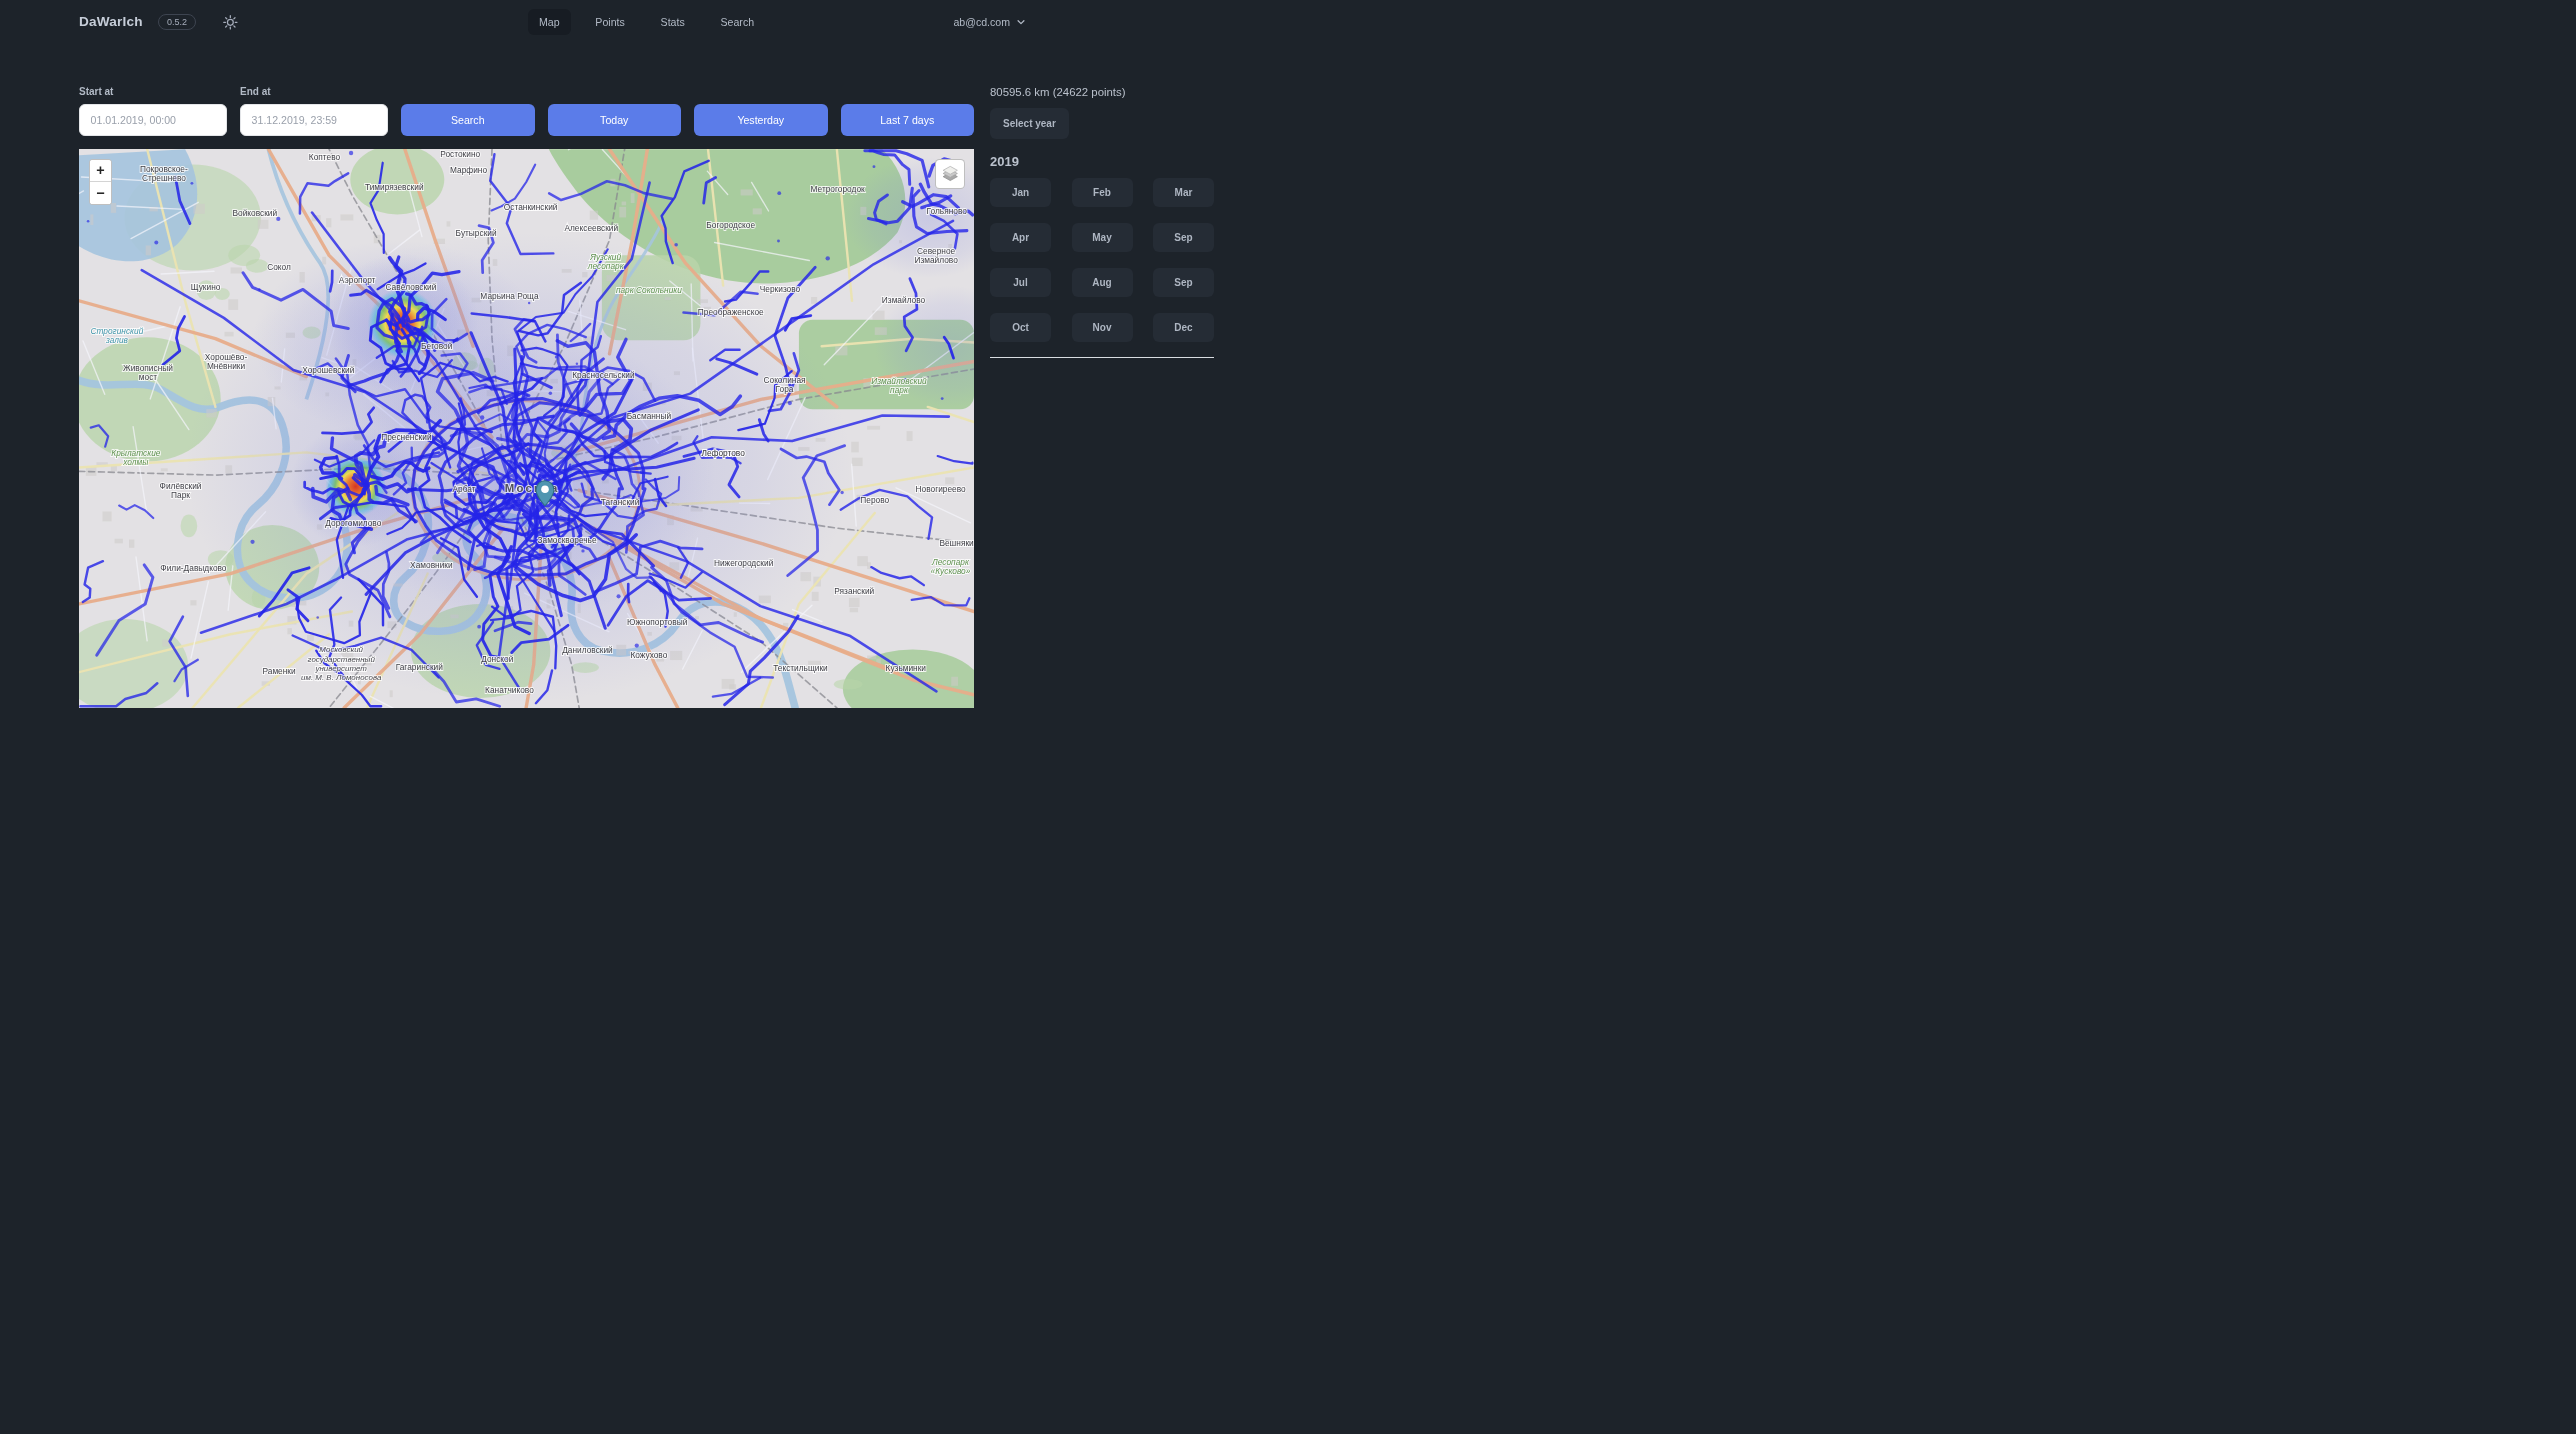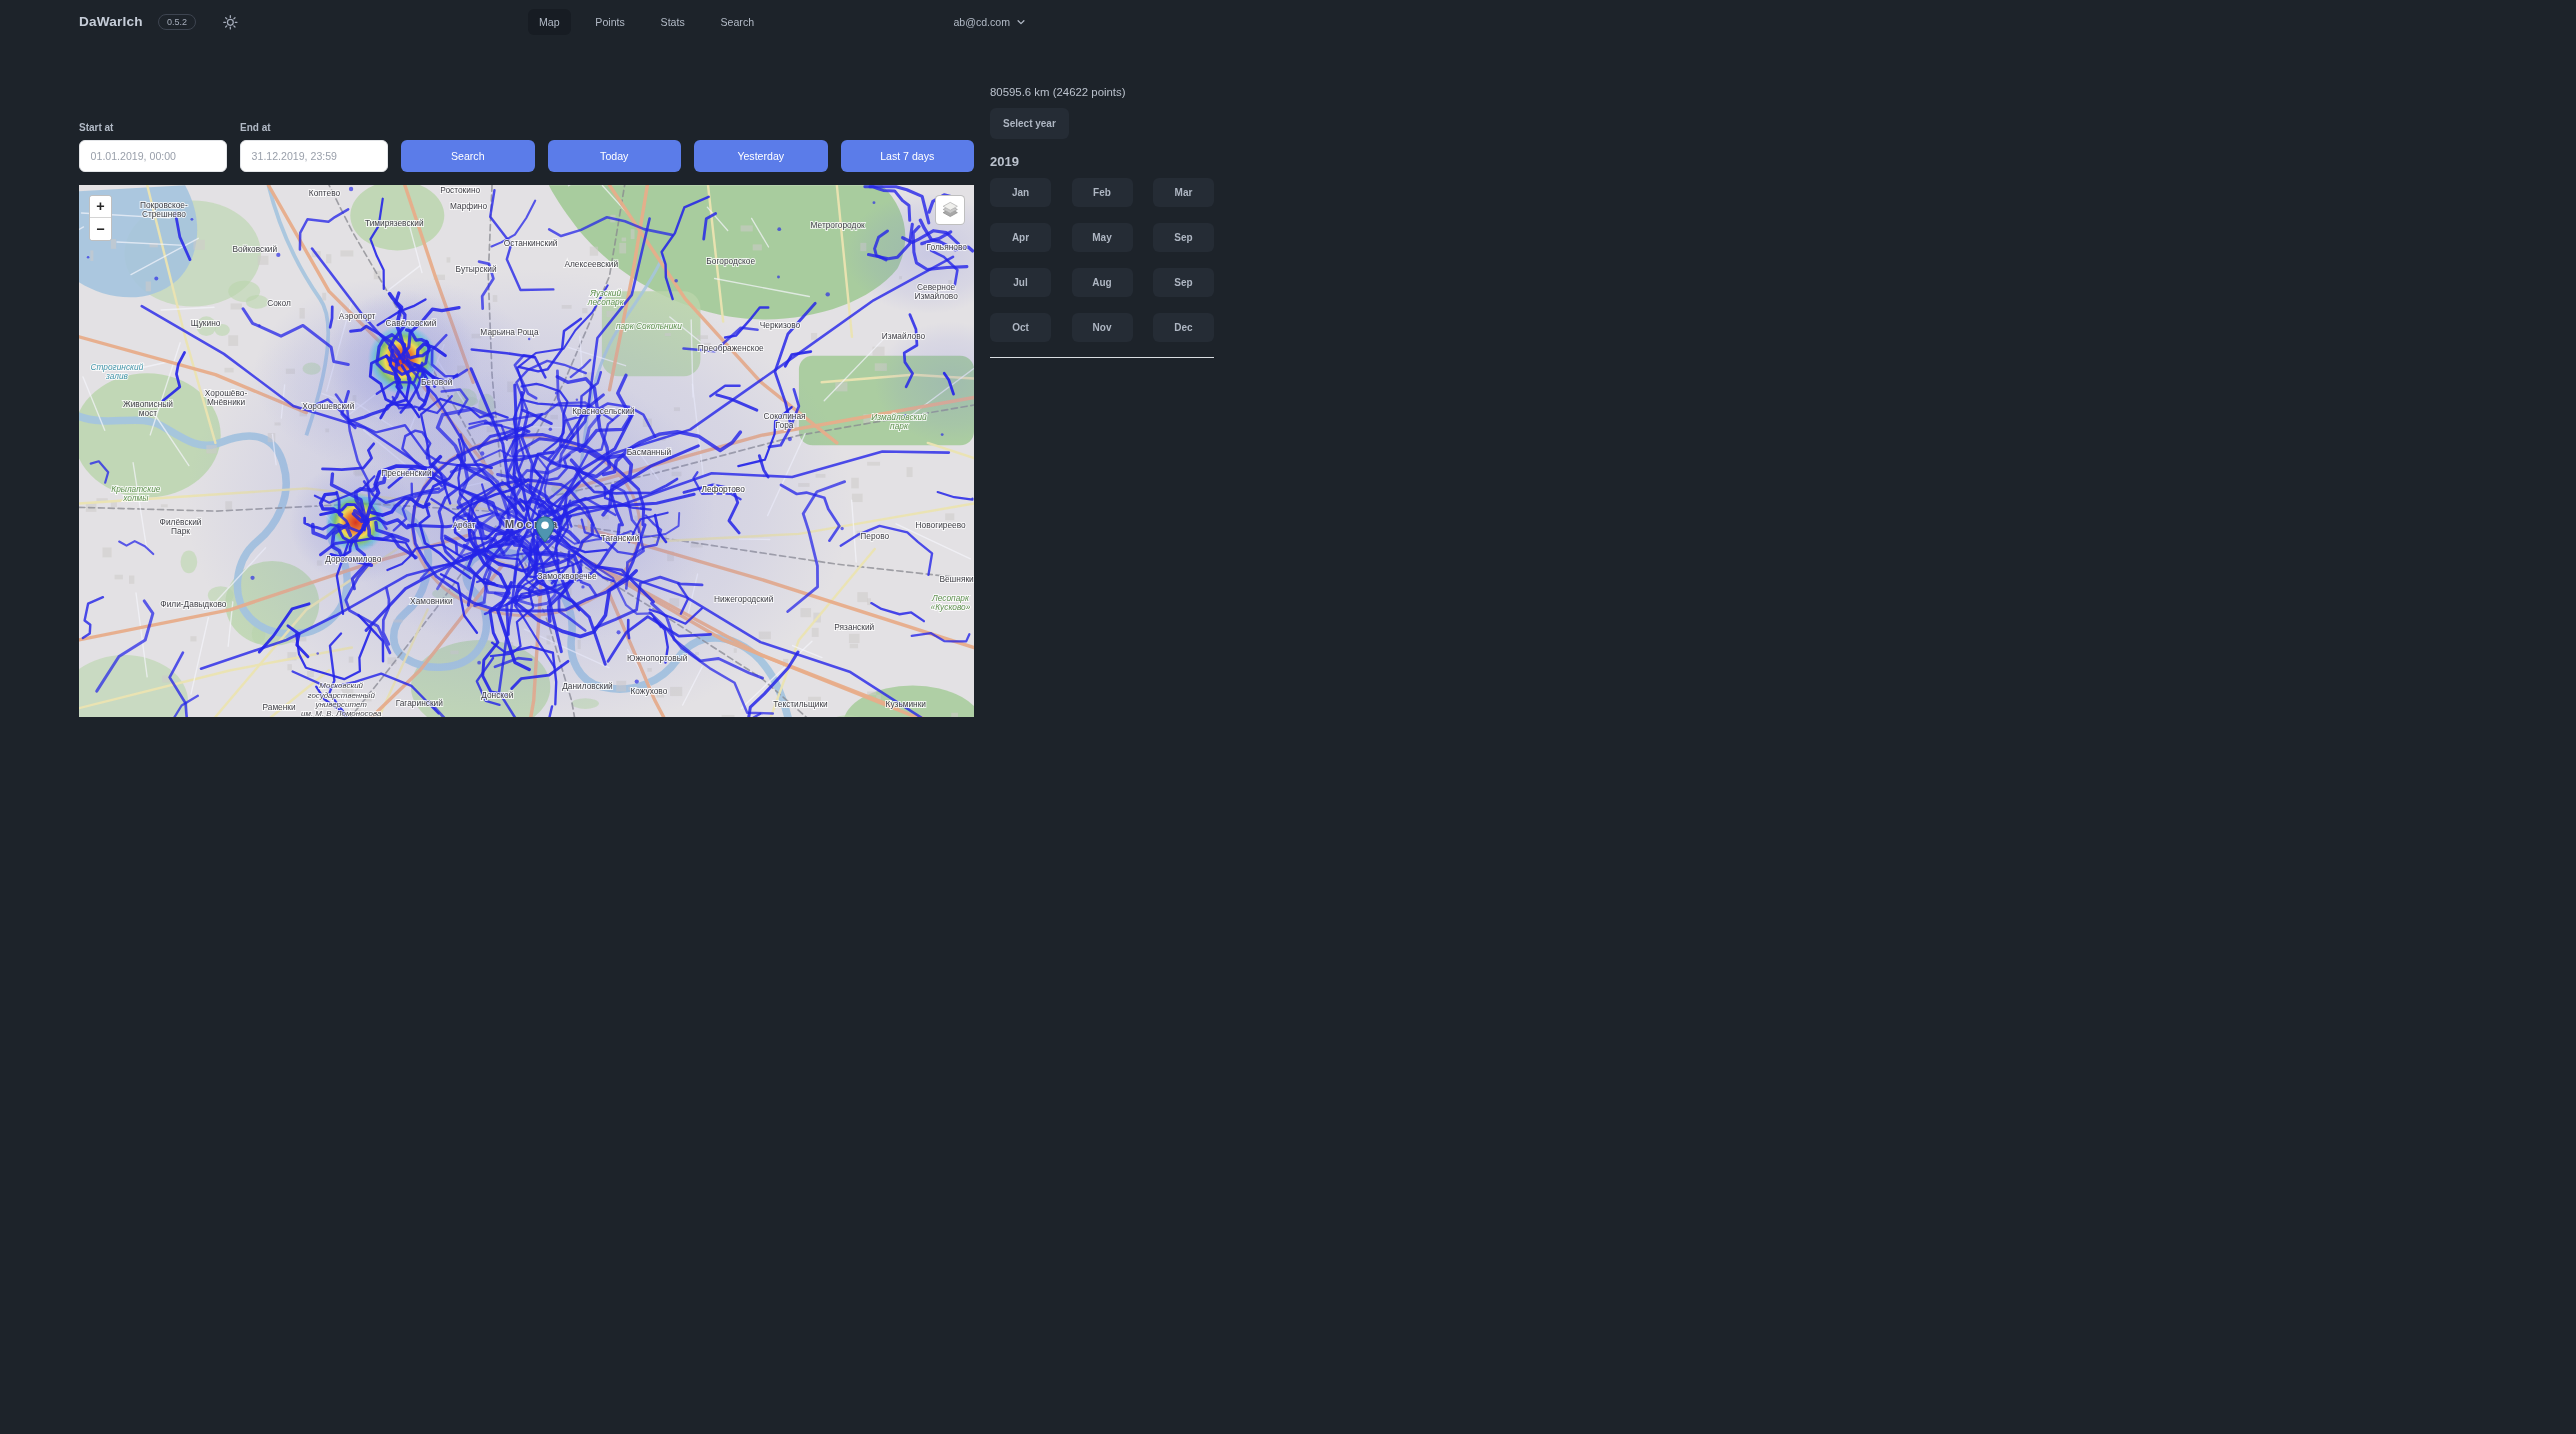--- a/index.html
+++ b/index.html
@@ -24,21 +24,21 @@
   .main-col { width:895px; }
   .side-col { width:224px; }
   
   .filter-row { display:flex; align-items:flex-end; gap:13px; }
   .field { width:148px; }
   .field label { display:block; font-size:10px; font-weight:700; color:#b2bac6; margin-bottom:6.8px; }
   .field input {
     width:148px; height:32px; background:#fff; border:0.8px solid #e3e5e8; border-radius:6px;
     padding:0 10.6px; font-size:10.6px; color:#9aa0ab; font-family:"Liberation Sans",sans-serif; outline:none;
   }
-  .field + .field { margin-left:0;margin-top:36px; }
+  .field + .field { margin-left:0; }
   .btn-blue {
     flex:1; height:32px; background:#5b7ce9; border:none; border-radius:6px;
     color:#fff; font-size:10.6px; font-weight:500; font-family:"Liberation Sans",sans-serif; cursor:pointer;
   }
   
   .map-wrap { position:relative; width:895px; height:559px; margin-top:13px; background:#e9e6e0; overflow:hidden; }
   .map-wrap svg.base { position:absolute; inset:0; display:block; }
   .zoom-ctl {
     position:absolute; left:10px; top:10px; width:23px; border:1.5px solid rgba(0,0,0,.25);
     border-radius:3.8px; overflow:hidden; background:#fff; z-index:5;

